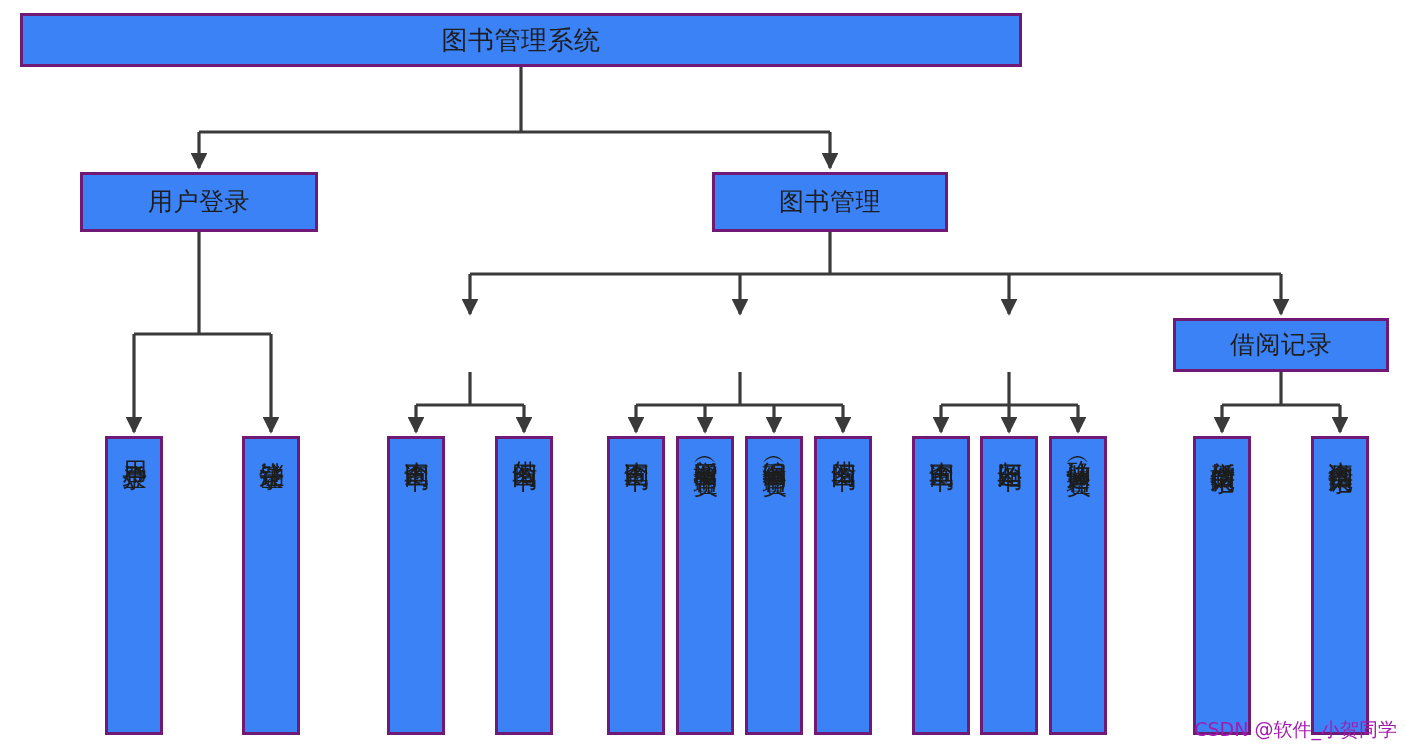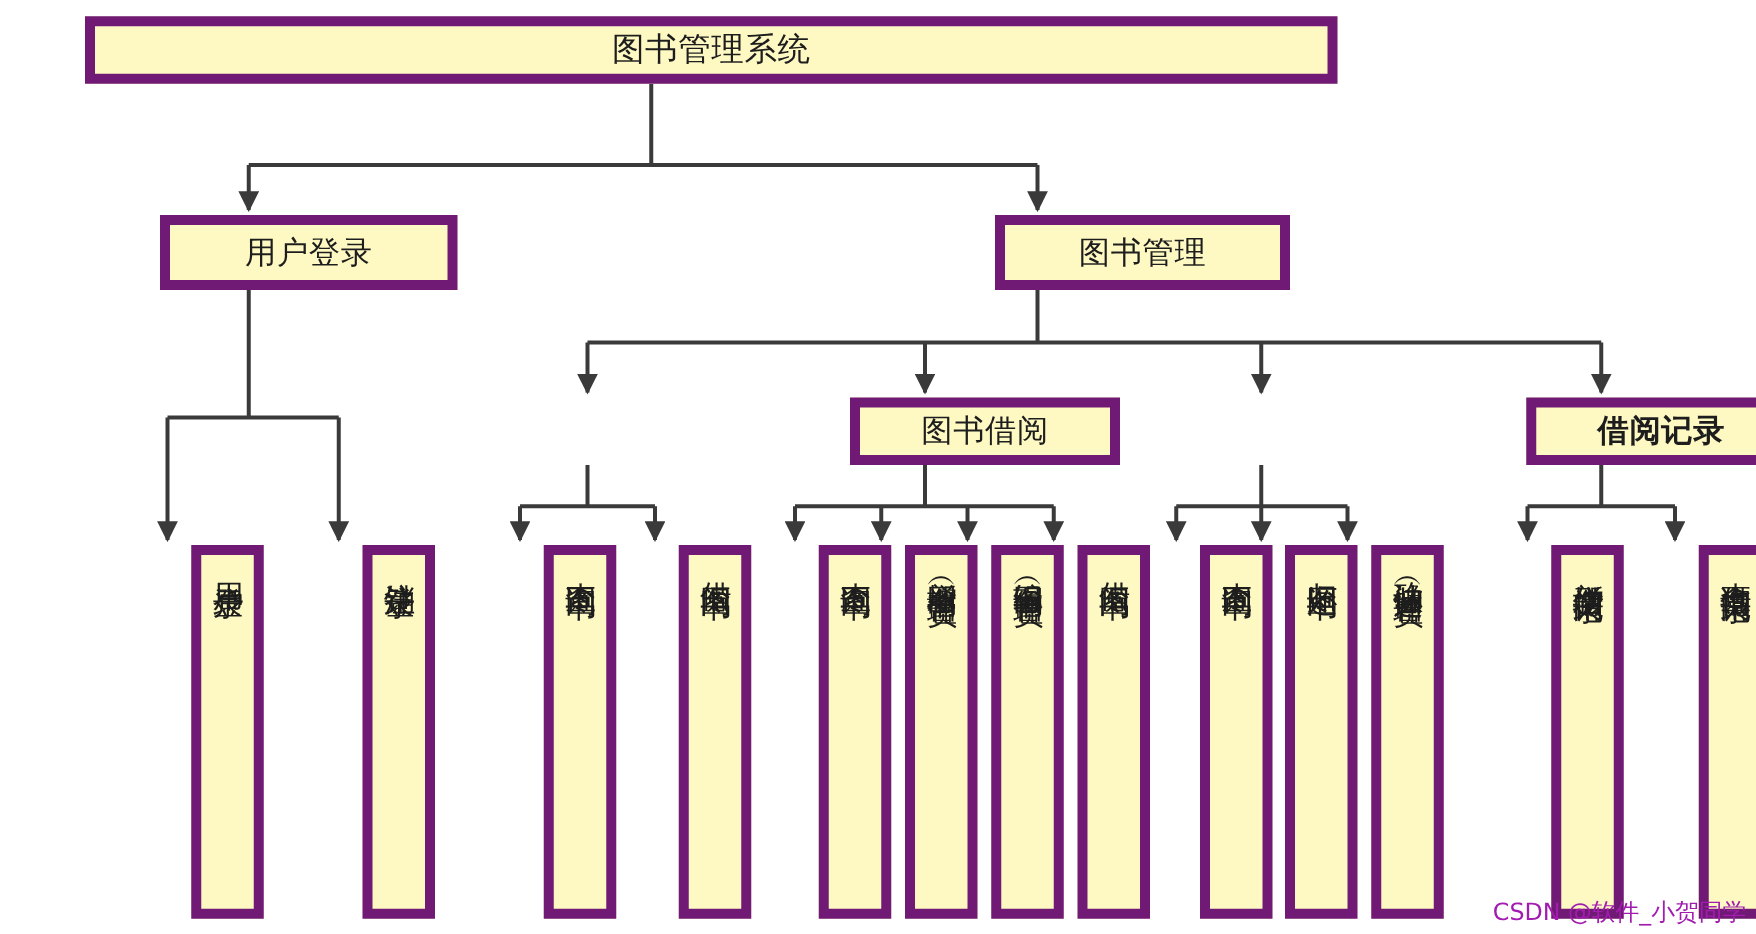--- a/index.html
+++ b/index.html
@@ -22,28 +22,27 @@
     position: absolute;
     left: 0;
     top: 0;
     width: 1405px;
     height: 747px;
     pointer-events: none;
   }
   .node {
     position: absolute;
     box-sizing: border-box;
-    background: #fef9c3;
-    border: 8px solid #701a75;
+    background: #3b82f6;
+    border: 3px solid #701a75;
     display: flex;
     align-items: center;
     justify-content: center;
     color: #1d1d1d;
     z-index: 2;
-    margin-left: 48px;
   }
   .node .label {
     display: block;
     text-align: center;
     line-height: 1.18;
     letter-spacing: 0.5px;
   }
   
   .node.horiz .label {
     writing-mode: horizontal-tb;
@@ -134,28 +133,25 @@
     </g>
   </svg>
 
   <div class="node horiz root" style="left:20px; top:13px; width:1002px; height:54px;">
     <span class="label">图书管理系统</span>
   </div>
 
   <div class="node horiz" style="left:80px; top:172px; width:238px; height:60px;">
     <span class="label">用户登录</span>
   </div>
-  <div class="node horiz" style="left:748px; top:172px; width:236px; height:60px;">
+  <div class="node horiz" style="left:712px; top:172px; width:236px; height:60px;">
     <span class="label">图书管理</span>
   </div>
 
-  <div class="node horiz" style="left:632px; top:318px; width:216px; height:54px;">
-    <span class="label">图书借阅</span>
-  </div>
-  <div class="node horiz" style="left:1173px; top:318px; width:216px; height:54px;font-weight:bold;">
+  <div class="node horiz" style="left:1173px; top:318px; width:216px; height:54px;">
     <span class="label">借阅记录</span>
   </div>
 
   <div class="node vert" style="left:105px; top:436px; width:58px; height:299px;">
     <span class="label">用户登录</span>
   </div>
   <div class="node vert" style="left:242px; top:436px; width:58px; height:299px;">
     <span class="label">注销登录</span>
   </div>
 

